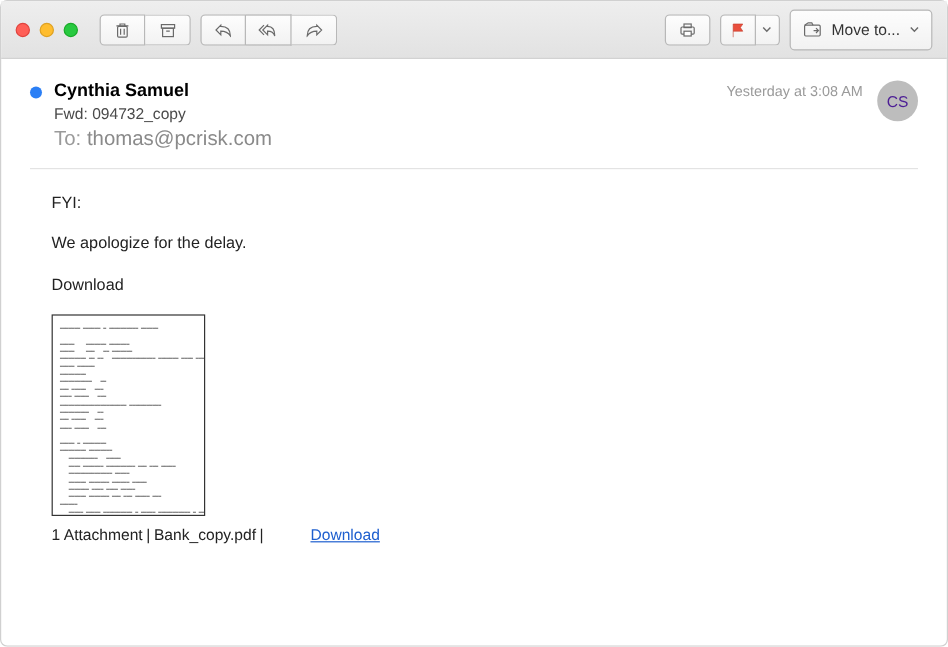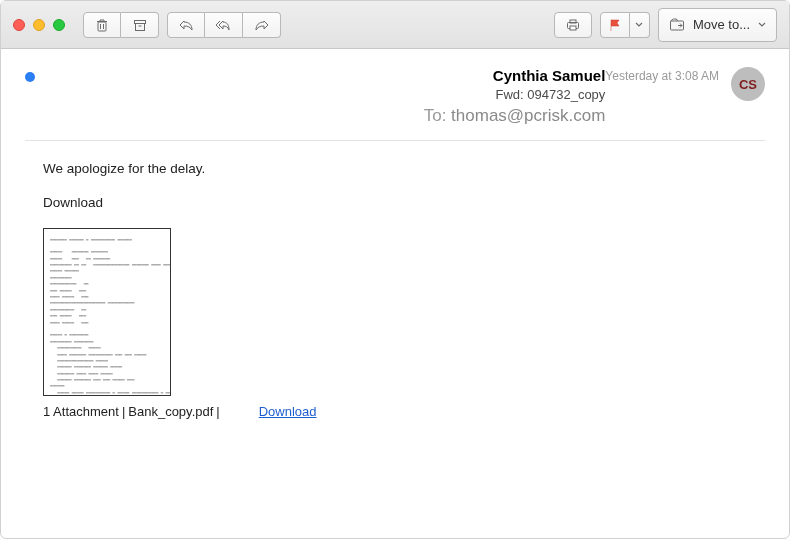--- a/index.html
+++ b/index.html
@@ -17,27 +17,27 @@
 .tb-group .tb-btn:last-child { border-radius: 0 4px 4px 0; border-left: none; }
 .tb-group .tb-btn:not(:first-child):not(:last-child) { border-left: none; }
 .tb-btn.solo { border-radius: 4px; }
 .spacer { flex: 1; }
 .moveto { min-width: 110px; padding: 16px 10px; justify-content: space-between; gap: 8px; border-radius: 4px; }
 .moveto span { font-size: 13px; color: #333; }
 svg { display: block; }
 .content { flex: 1; padding: 18px 24px 14px 24px; overflow: hidden; }
 .header-row { display: flex; align-items: flex-start; }
 .unread-dot { width: 10px; height: 10px; border-radius: 50%; background: #2b7ff5; margin-top: 5px; margin-right: 10px; flex-shrink: 0; }
-.header-left { flex: 1; text-align: right; }
+.header-left { flex: 1; }
 .sender { font-size: 15px; font-weight: 700; color: #000; }
 .subject { font-size: 13px; color: #4a4a4a; margin-top: 3px; margin-left: 0; }
 .to-row { font-size: 17px; color: #9a9a9a; margin-top: 4px; }
 .to-row .to-addr { color: #8a8a8a; }
 .timestamp { font-size: 12px; color: #9a9a9a; margin-top: 2px; }
-.avatar { width: 34px; height: 34px; border-radius: 50%; background: #bdbdbd; color: #7f1d1d; font-size: 13px; font-weight: 700; display: flex; align-items: center; justify-content: center; margin-left: 12px; margin-top: 0; }
+.avatar { width: 34px; height: 34px; border-radius: 50%; background: #bdbdbd; color: #4c1d95; font-size: 13px; font-weight: 400; display: flex; align-items: center; justify-content: center; margin-left: 12px; margin-top: 0; }
 hr.sep { border: none; border-top: 1px solid #e3e3e3; margin: 14px 0 18px 0; }
 .body { font-size: 13.5px; color: #222; line-height: 1.5; padding-left: 18px; }
 .body p { margin-bottom: 14px; }
 .body .sig { margin-top: 2px; }
 .attachment { margin-top: 14px; padding-left: 18px; }
 .thumb { width: 128px; height: 168px; border: 1px solid #333; padding: 8px 6px; background: #fff; font-size: 4px; color: #666; line-height: 1.6; white-space: pre; overflow: hidden; font-family: monospace; }
 .attach-info { font-size: 13px; color: #222; margin-top: 8px; }
 .attach-info .divider { margin: 0 3px; }
 .attach-info a { color: #1e5fcf; text-decoration: underline; cursor: pointer; padding-left: 36px; }
 </style>
@@ -137,20 +137,21 @@
           <span class="to-addr">thomas@pcrisk.com</span>
         </div>
       </div>
       <div class="timestamp">Yesterday at 3:08 AM</div>
       <div class="avatar">CS</div>
     </div>
 
     <hr class="sep">
 
     <div class="body">
+      <p>FYI:</p>
       <p>We apologize for the delay.</p>
       <div class="sig">
         <div>Download</div>
       </div>
     </div>
 
     <div class="attachment">
       <div class="thumb">═══════ ══════ ═ ══════════ ══════
 
 ═════    ═══════ ═══════

